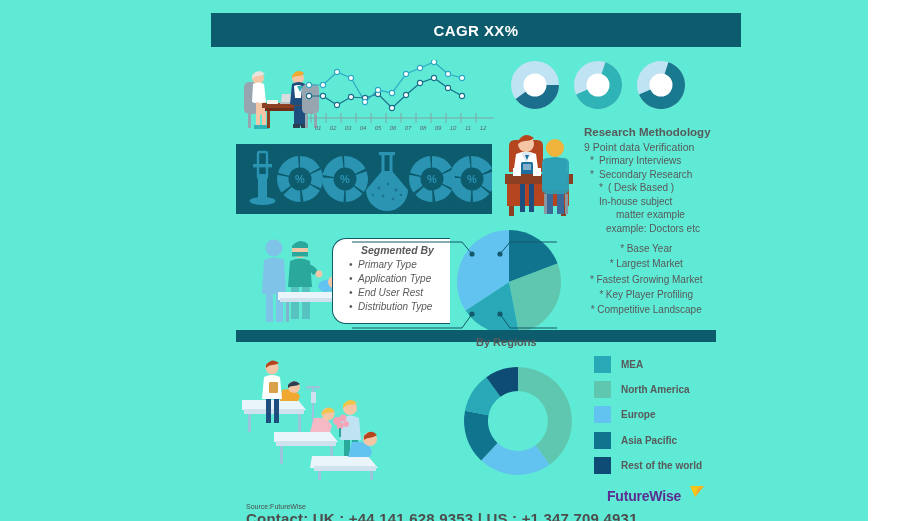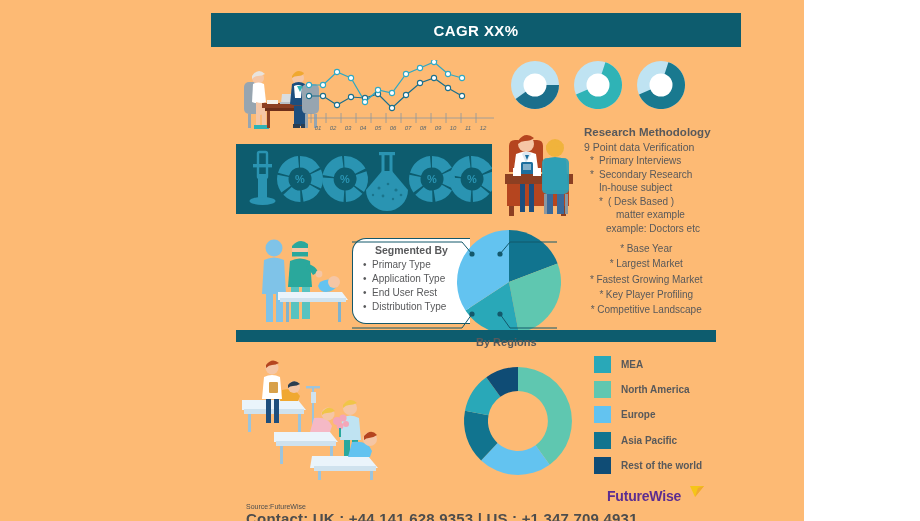--- a/index.html
+++ b/index.html
@@ -1,21 +1,21 @@
 <!DOCTYPE html>
 <html><head>
 <meta charset="utf-8">
 <style>
   html,body{margin:0;padding:0;background:#ffffff;}
   body{
     width:920px;height:521px;position:relative;overflow:hidden;
     font-family:"Liberation Sans", sans-serif;
     background:#ffffff;
   }
-  .canvas{position:absolute;left:0;top:0;width:804px;height:521px;background:#fdba74;}
+  .canvas{position:absolute;left:0;top:0;width:868px;height:521px;background:#5eead4;}
 
   
   .header-bar{
     position:absolute;left:211px;top:13px;width:530px;height:34px;
     background:#0d5c6e;display:flex;align-items:center;justify-content:center;
   }
   .header-title{
     color:#ffffff;font-size:15px;font-weight:bold;letter-spacing:.4px;
   }
 
@@ -55,23 +55,23 @@
 
   
   .divider{
     position:absolute;left:236px;top:330px;width:480px;height:12px;background:#0d5c6e;
   }
 
   
   .surg-illus{position:absolute;left:250px;top:234px;width:104px;height:90px;}
 
   .seg-box{
-    position:absolute;left:352px;top:238px;width:118px;height:86px;
+    position:absolute;left:332px;top:238px;width:118px;height:86px;
     border:1px solid #13586b;border-radius:14px 0 0 14px;border-right:none;
-    background:#ffffff;box-sizing:border-box;padding:5px 0 0 10px;
+    background:#ffffff;box-sizing:border-box;padding:5px 0 0 16px;font-style:italic;
   }
   .seg-title{font-size:10.5px;font-weight:bold;color:#58595b;padding-left:12px;margin-bottom:2px;}
   .seg-item{font-size:10px;color:#58595b;line-height:14px;white-space:nowrap;}
   .seg-item .bl{display:inline-block;width:9px;}
 
   .pie-wrap{position:absolute;left:455px;top:228px;width:108px;height:108px;}
 
   .right-list{
     position:absolute;left:560px;top:241px;width:170px;
     font-size:10px;color:#58595b;line-height:15.3px;
@@ -245,22 +245,22 @@
         <circle r="11.5" fill="#ffffff"></circle>
       </g>
     </svg>
   </div>
 
   <div class="rm-title">Research Methodology</div>
   <div class="rm-sub">9 Point data Verification</div>
   <div class="rm-list">
     <div class="li"><span class="bl">*</span><span>Primary Interviews</span></div>
     <div class="li"><span class="bl">*</span><span>Secondary Research</span></div>
+    <div class="li rm-ind1"><span class="bl">*</span><span>( Desk Based )</span></div>
     <div class="li rm-ind1"><span>In-house subject</span></div>
-    <div class="li rm-ind1"><span class="bl">*</span><span>( Desk Based )</span></div>
     <div class="li rm-ind2"><span>matter example</span></div>
     <div class="li rm-ind3"><span>example: Doctors etc</span></div>
   </div>
 
   <svg class="interview-illus" viewBox="0 0 86 96">
 
     <path d="M12 24 q0 -6 6 -6 l22 0 q6 0 6 6 l0 26 l-34 0z" fill="#b5451f"></path>
 
     <circle cx="29" cy="22" r="8" fill="#f5c6a5"></circle>
     <path d="M21 19 q7 -10 16 -3 q-3 3 -9 3 q-4 0 -7 3z" fill="#b5451f"></path>

